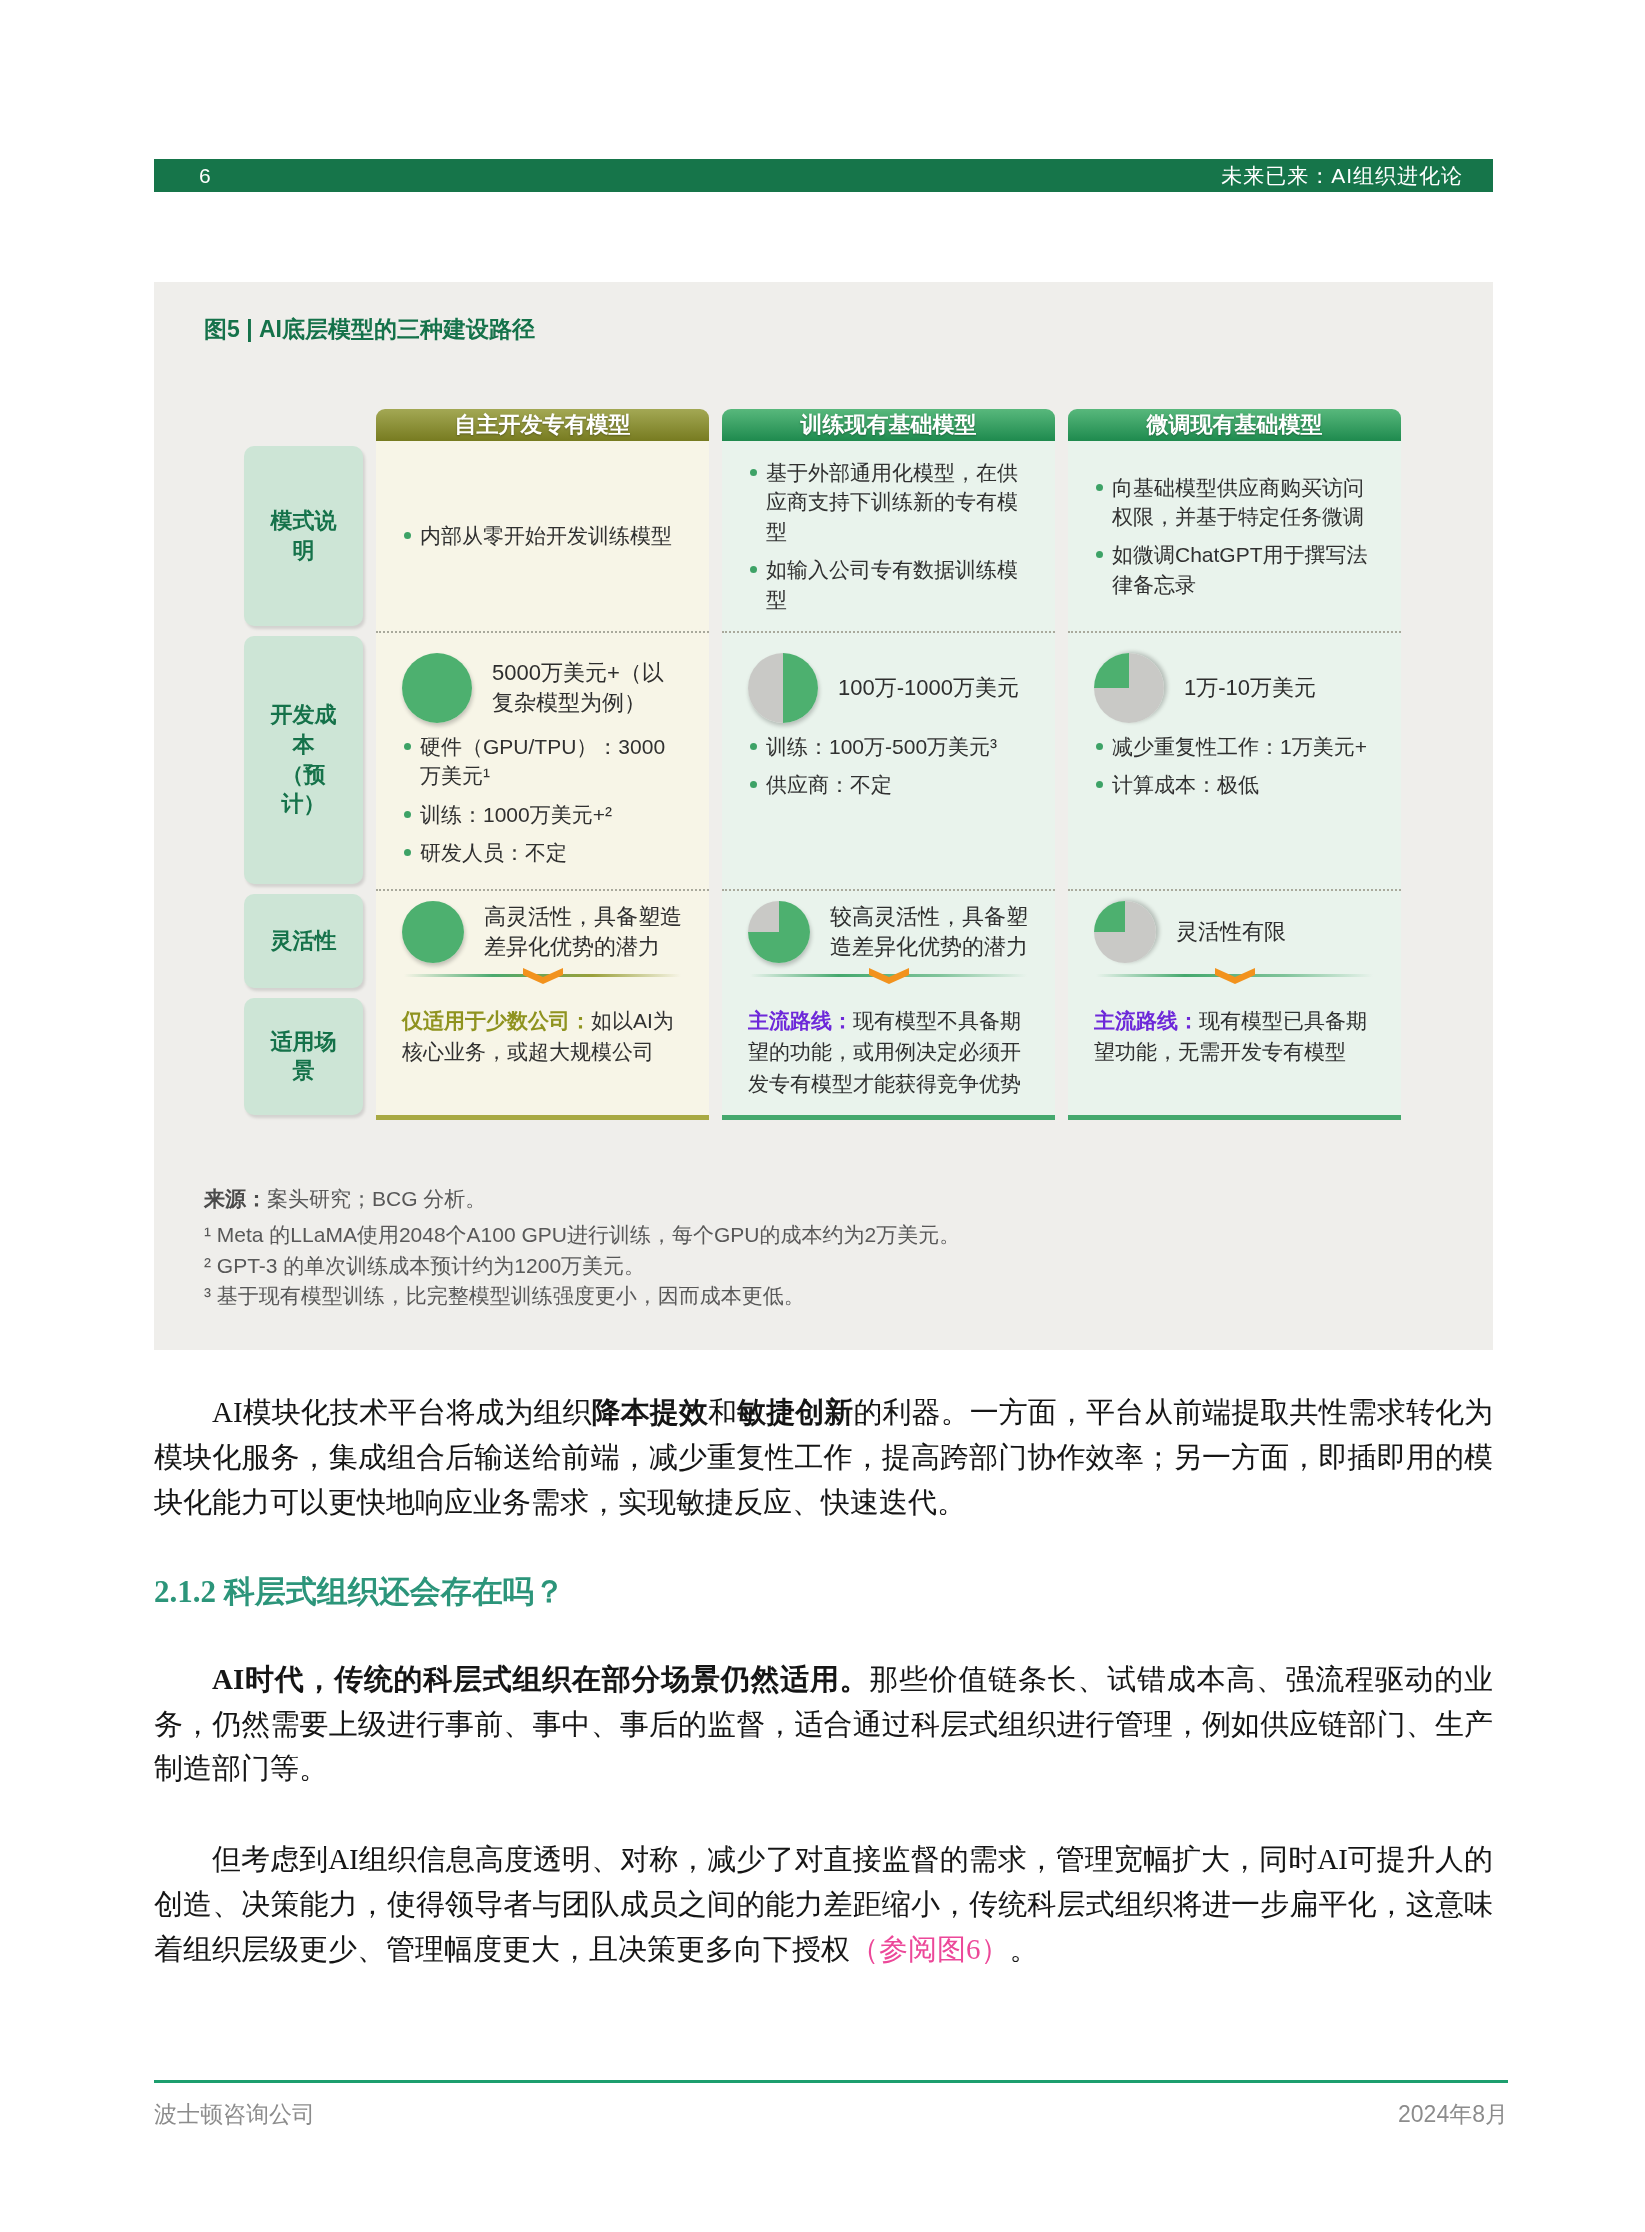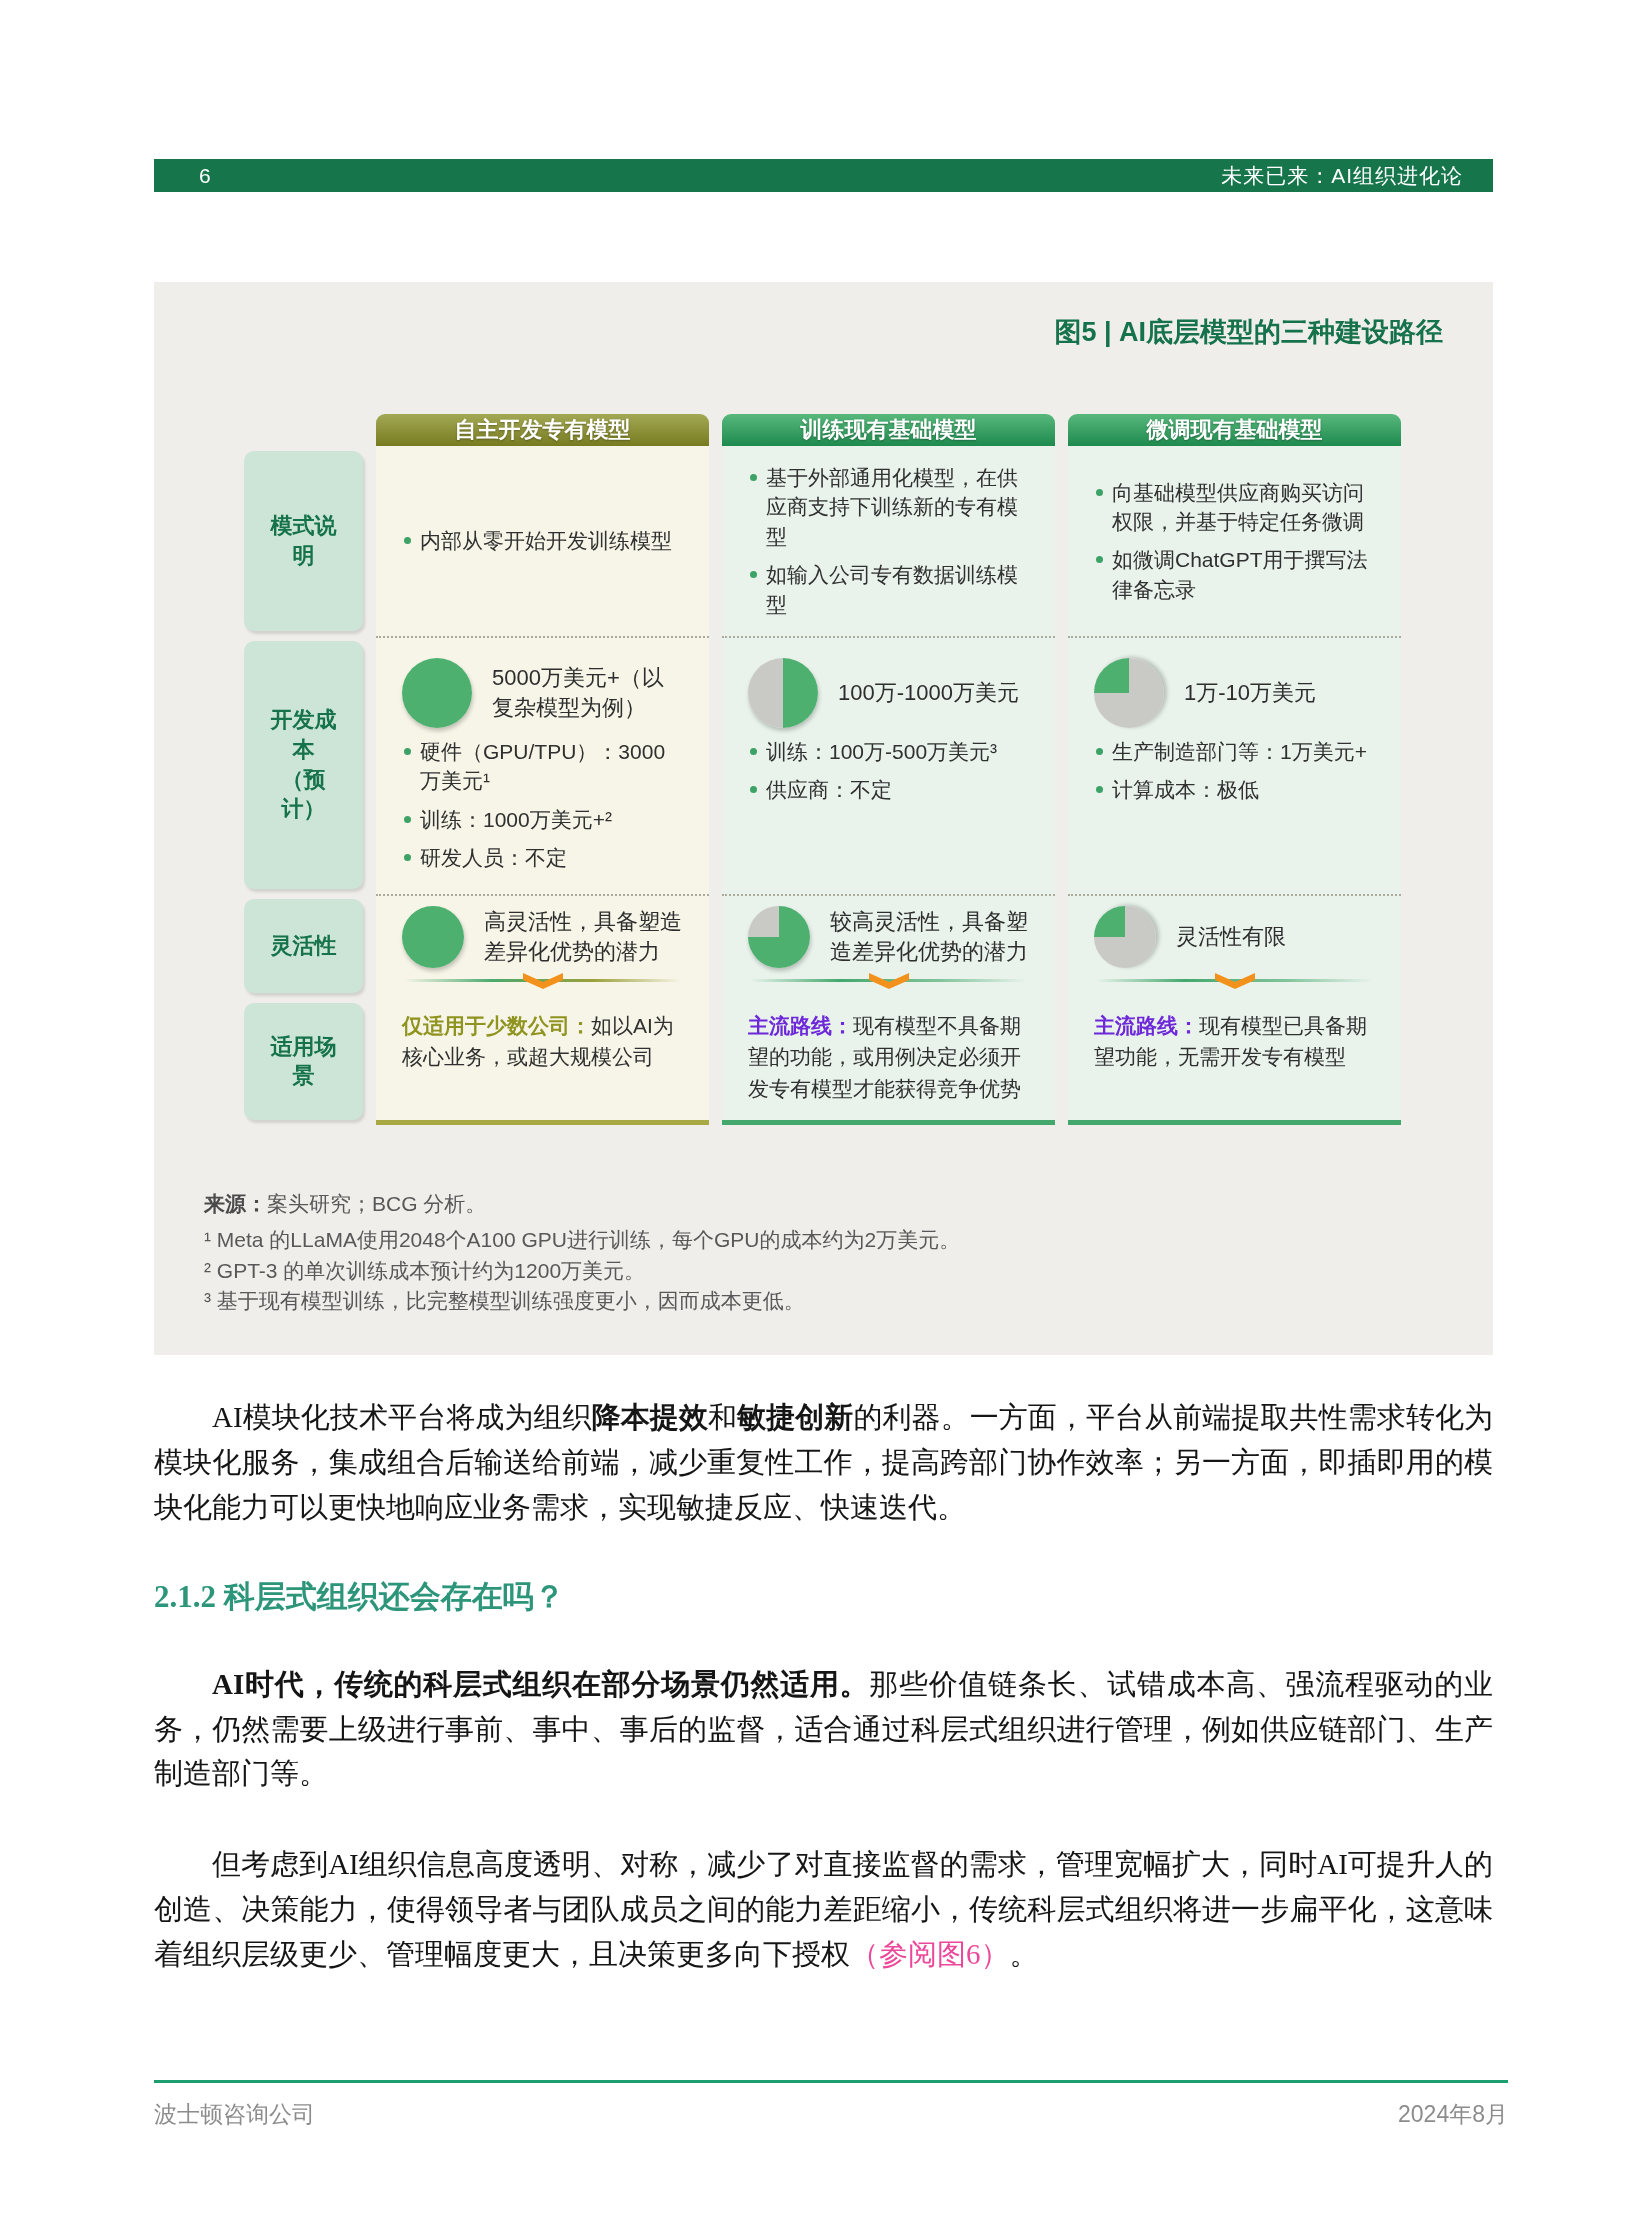--- a/index.html
+++ b/index.html
@@ -12,21 +12,21 @@
   
   .topbar {
     margin:159px 153px 0 154px; height:33px; background:#16754a; color:#ffffff;
     display:flex; justify-content:space-between; align-items:center;
     padding:0 30px 0 45px; font-size:21px;
   }
   .topbar .doc-title { letter-spacing:1px; }
 
   
   .figure-panel { margin:90px 153px 0 154px; background:#efeeeb; padding:32px 0 38px; }
-  .fig-title { margin:0 50px; font-size:27px; font-weight:bold; color:#15724a;text-align:right; }
+  .fig-title { margin:0 50px; font-size:23px; font-weight:bold; color:#15724a; }
 
   .fig-table {
     margin:64px 90px 0 90px; display:grid;
     grid-template-columns:119px 333px 333px 333px; column-gap:13px; row-gap:0;
   }
   .col-header {
     height:32px; border-radius:9px 9px 0 0; color:#fff; font-weight:bold; font-size:22px;
     display:flex; align-items:center; justify-content:center;
     text-shadow:0 1px 2px rgba(0,0,0,.3);
   }
@@ -166,21 +166,21 @@
           <li>训练：100万-500万美元³</li>
           <li>供应商：不定</li>
         </ul>
       </div>
       <div class="cell c3 cost-cell sep">
         <div class="pieline">
           <div class="pie rot" style="background: conic-gradient(rgb(77, 176, 111) 0deg, rgb(77, 176, 111) 25%, rgb(201, 201, 198) 25%, rgb(201, 201, 198) 100%);"></div>
           <div class="pietext">1万-10万美元</div>
         </div>
         <ul class="blist">
-          <li>生产制造部门等：1万美元+</li>
+          <li>减少重复性工作：1万美元+</li>
           <li>计算成本：极低</li>
         </ul>
       </div>
 
       <div class="rlabel">
         <div class="rlabel-box">灵活性</div>
       </div>
       <div class="cell c1 flex-cell sep">
         <div class="pieline">
           <div class="pie" style="background: conic-gradient(rgb(77, 176, 111) 0deg, rgb(77, 176, 111) 100%, rgb(201, 201, 198) 100%, rgb(201, 201, 198) 100%);"></div>

